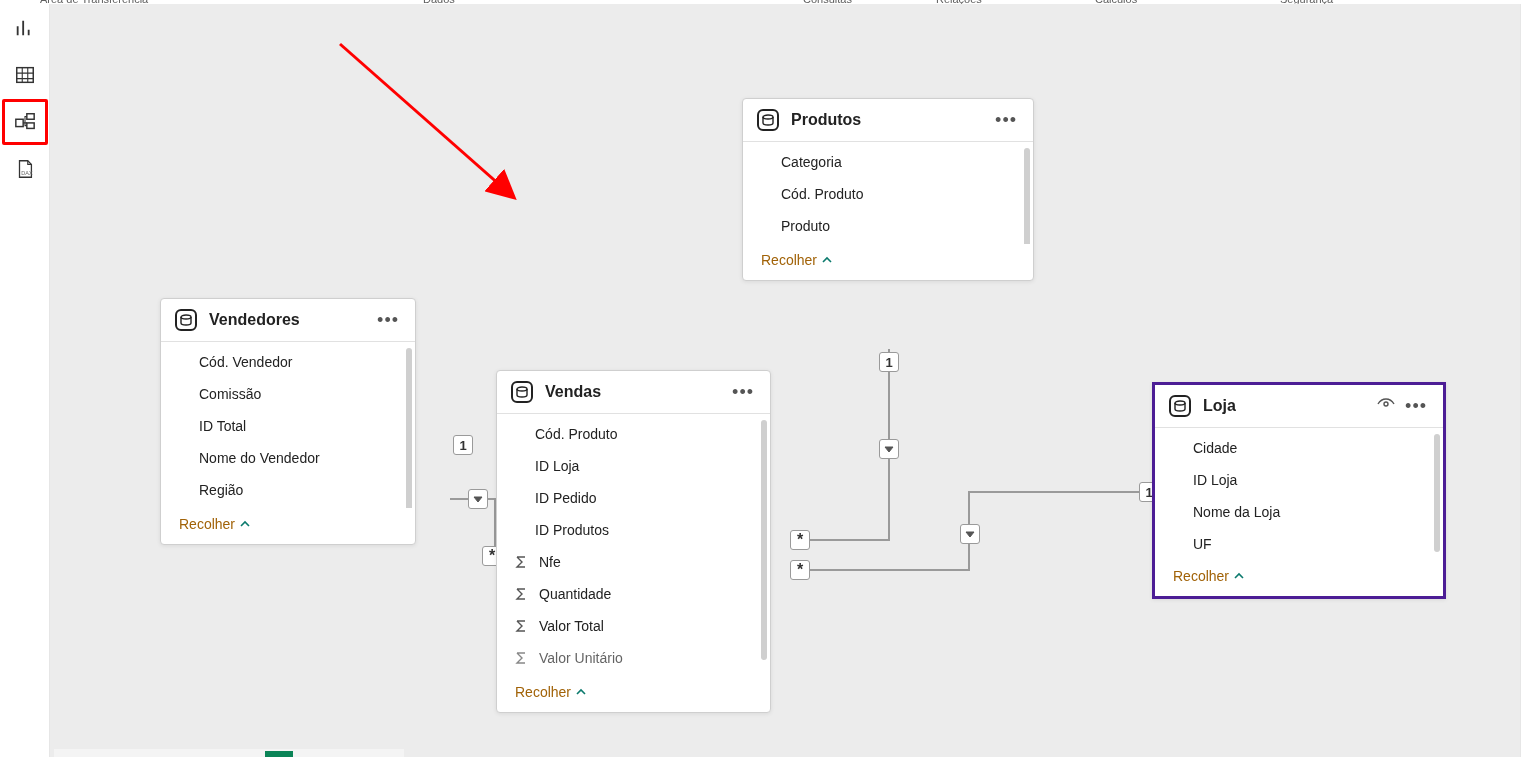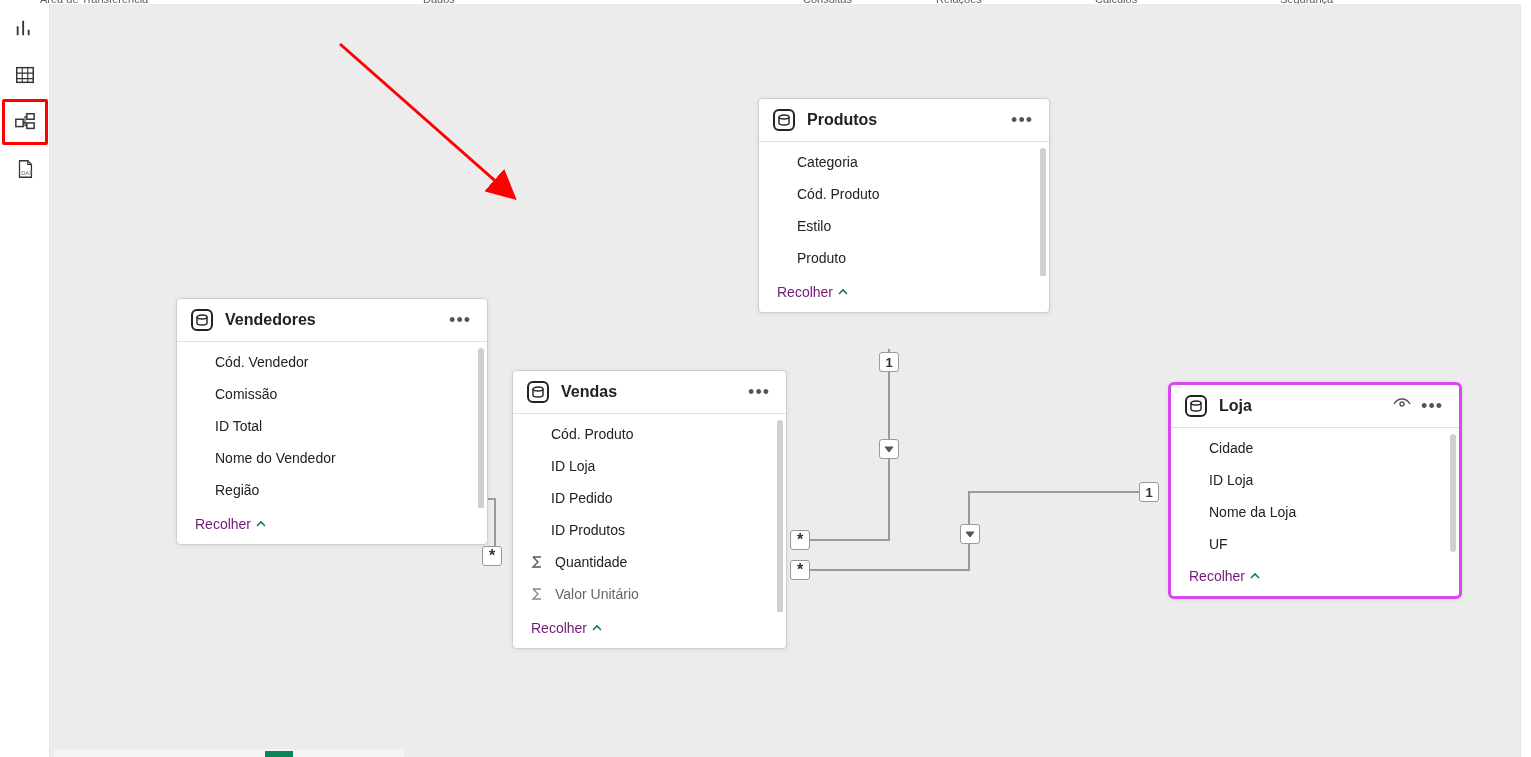--- a/index.html
+++ b/index.html
@@ -7,37 +7,37 @@
 .top-bar { position:absolute; top:0; left:0; width:1531px; height:4px; background:#fff; }
 .top-label { position:absolute; top:-7px; font-size:11px; color:#5e5e5e; }
 .left-rail { position:absolute; top:4px; left:0; width:50px; height:753px; background:#fff; border-right:1px solid #e6e6e6; }
 .rail-btn { width:46px; height:46px; margin:1px 2px; display:flex; align-items:center; justify-content:center; cursor:pointer; border-radius:2px; }
 .rail-btn svg { width:22px; height:22px; stroke:#333; fill:none; }
 .rail-selected { border:3px solid red; }
 .canvas { position:absolute; top:4px; left:50px; right:0; bottom:0; background:#ececec; }
 .right-edge { position:absolute; right:0; top:4px; width:11px; height:753px; background:#fff; border-left:1px solid #e6e6e6; }
 .bottom-strip { position:absolute; left:54px; bottom:0; height:8px; width:350px; background:#f4f4f4; }
 .bottom-accent { position:absolute; left:265px; bottom:0; width:28px; height:6px; background:#0b8457; }
-.table-card { position:absolute; background:#fff; border:1px solid #cfcfcf; border-radius:4px; box-shadow:0 1px 4px rgba(0,0,0,.08);margin-left:16px; }
-.table-card.selected { border:3px solid #d946ef; border-radius:6px; }
+.table-card { position:absolute; background:#fff; border:1px solid #cfcfcf; border-radius:4px; box-shadow:0 1px 4px rgba(0,0,0,.08); }
+.table-card.selected { border:3px solid #4c1d95; border-radius:0; }
 .card-head { display:flex; align-items:center; padding:10px 14px; border-bottom:1px solid #e1e1e1; }
 .card-head .db-icon { width:22px; height:22px; border:2px solid #222; border-radius:6px; display:flex; align-items:center; justify-content:center; margin-right:12px; }
 .card-head .db-icon svg { width:12px; height:12px; }
 .card-title { font-weight:600; font-size:16px; color:#222; flex:1; }
 .card-menu { font-size:18px; letter-spacing:1px; color:#555; cursor:pointer; padding:0 2px; }
 .eye-icon { margin-right:8px; cursor:pointer; }
 .card-body { position:relative; }
 .field-list { padding:4px 0 2px 0; max-height:var(--mh,1000px); overflow:hidden; position:relative; }
 .field { display:flex; align-items:center; height:32px; padding:0 14px 0 14px; font-size:14px; color:#222; cursor:pointer; }
 .field .fi { width:20px; display:flex; align-items:center; justify-content:center; margin-right:4px; color:#555; }
 .field .fi svg { width:14px; height:14px; stroke:#555; fill:none; }
 .field .fn { padding-left:4px;text-align:center; }
 .field.noicon .fn { padding-left:24px; }
 .scroll-thumb { position:absolute; right:3px; top:6px; width:6px; background:#cfcfcf; border-radius:3px; }
-.collapse { display:flex; align-items:center; gap:4px; padding:8px 18px 12px; font-size:14px; color:#701a75; cursor:pointer; }
+.collapse { display:flex; align-items:center; gap:4px; padding:8px 18px 12px; font-size:14px; color:#a16207; cursor:pointer; }
 .collapse svg { width:12px; height:12px; stroke:#0b7a6d; fill:none; }
 .rel-line { position:absolute; background:#9a9a9a; }
 .rel-badge { position:absolute; width:20px; height:20px; background:#fff; border:1px solid #9a9a9a; border-radius:3px; display:flex; align-items:center; justify-content:center; font-size:13px; font-weight:600; color:#333; }
 .rel-arrow { position:absolute; width:20px; height:20px; background:#fff; border:1px solid #9a9a9a; border-radius:3px; display:flex; align-items:center; justify-content:center; }
 .rel-arrow svg { width:10px; height:10px; stroke:#555; fill:#555; }
 .arrow-annot { position:absolute; pointer-events:none; }
 </style>
 </head>
 <body>
 
@@ -104,21 +104,21 @@
   <div class="rel-line" style="left:740px; top:565px; width:180px; height:2px"></div>
   <div class="rel-line" style="left:918px; top:487px; width:182px; height:2px"></div>
   <div class="rel-badge" style="left:1089px; top:478px">1</div>
   <div class="rel-arrow" style="left:910px; top:520px">
       <svg viewBox="0 0 10 10">
         <path d="M1 3l4 5 4-5z"></path>
       </svg>
     </div>
   <div class="rel-badge" style="left:740px; top:556px;font-size:16px">*</div>
 
-  <div class="table-card" style="left:110px; top:294px; width:312px">
+  <div class="table-card" style="left:110px; top:294px; width:256px">
     <div class="card-head">
       <span class="db-icon">
           <svg viewBox="0 0 12 12">
             <ellipse cx="6" cy="3" rx="5" ry="2" fill="none" stroke="#222" stroke-width="1.4"></ellipse>
             <path d="M1 3v6c0 1.1 2.2 2 5 2s5-.9 5-2V3" fill="none" stroke="#222" stroke-width="1.4"></path>
           </svg>
         </span>
       <span class="card-title">Vendedores</span>
       <span class="card-menu">•••</span>
     </div>
@@ -167,29 +167,45 @@
             <span class="fn">Cód. Produto</span>
           </div>
         <div class="field noicon">
             <span class="fn">ID Loja</span>
           </div>
         <div class="field noicon">
             <span class="fn">ID Pedido</span>
           </div>
         <div class="field noicon">
             <span class="fn">ID Produtos</span>
+          </div>
+        <div class="field">
+            <span class="fi">
+              <svg viewBox="0 0 14 14">
+                <path d="M3 2h8M3 2l5 5-5 5h8" stroke-width="1.4"></path>
+              </svg>
+            </span>
+            <span class="fn">Nfe</span>
           </div>
         <div class="field">
             <span class="fi">
               <svg viewBox="0 0 14 14">
                 <path d="M3 2h8M3 2l5 5-5 5h8" stroke-width="1.4"></path>
               </svg>
             </span>
             <span class="fn">Quantidade</span>
           </div>
+        <div class="field">
+            <span class="fi">
+              <svg viewBox="0 0 14 14">
+                <path d="M3 2h8M3 2l5 5-5 5h8" stroke-width="1.4"></path>
+              </svg>
+            </span>
+            <span class="fn">Valor Total</span>
+          </div>
         <div class="field" style="opacity:.7">
             <span class="fi">
               <svg viewBox="0 0 14 14">
                 <path d="M3 2h8M3 2l5 5-5 5h8" stroke-width="1.4"></path>
               </svg>
             </span>
             <span class="fn">Valor Unitário</span>
           </div>
         <div class="scroll-thumb" style="height:240px"></div>
       </div>
@@ -213,23 +229,20 @@
       <span class="card-title">Produtos</span>
       <span class="card-menu">•••</span>
     </div>
     <div class="card-body">
       <div class="field-list" style="--mh:164px">
         <div class="field noicon">
             <span class="fn">Categoria</span>
           </div>
         <div class="field noicon">
             <span class="fn">Cód. Produto</span>
-          </div>
-        <div class="field noicon">
-            <span class="fn">Estilo</span>
           </div>
         <div class="field noicon">
             <span class="fn">Produto</span>
           </div>
         <div class="scroll-thumb" style="height:148px"></div>
       </div>
       <div class="collapse">
           <span>Recolher</span>
           <svg viewBox="0 0 12 12">
             <path d="M2 8l4-4 4 4" stroke-width="1.6"></path>

